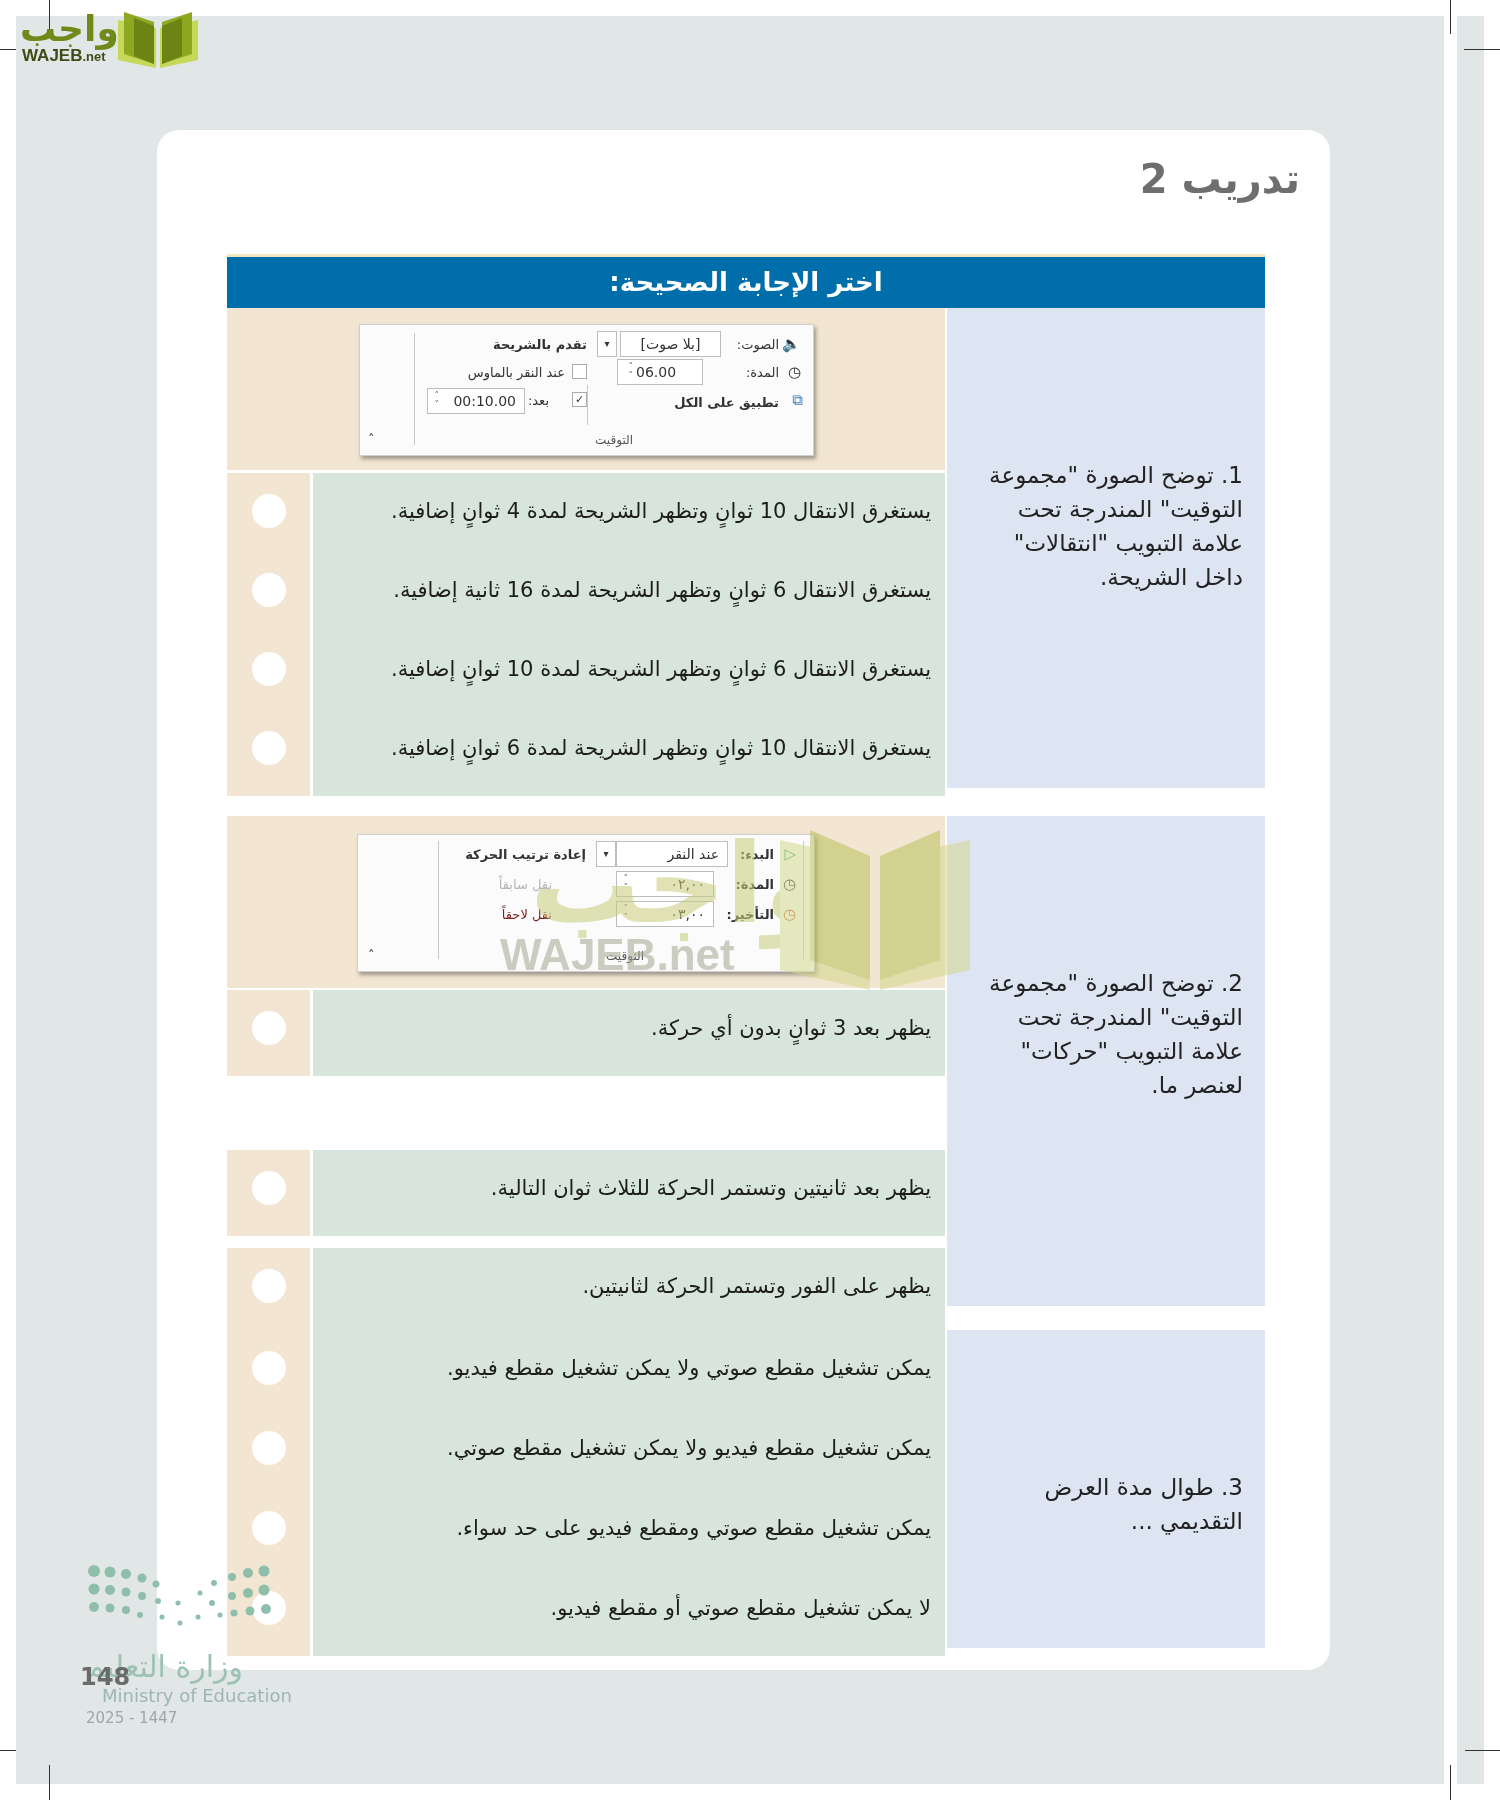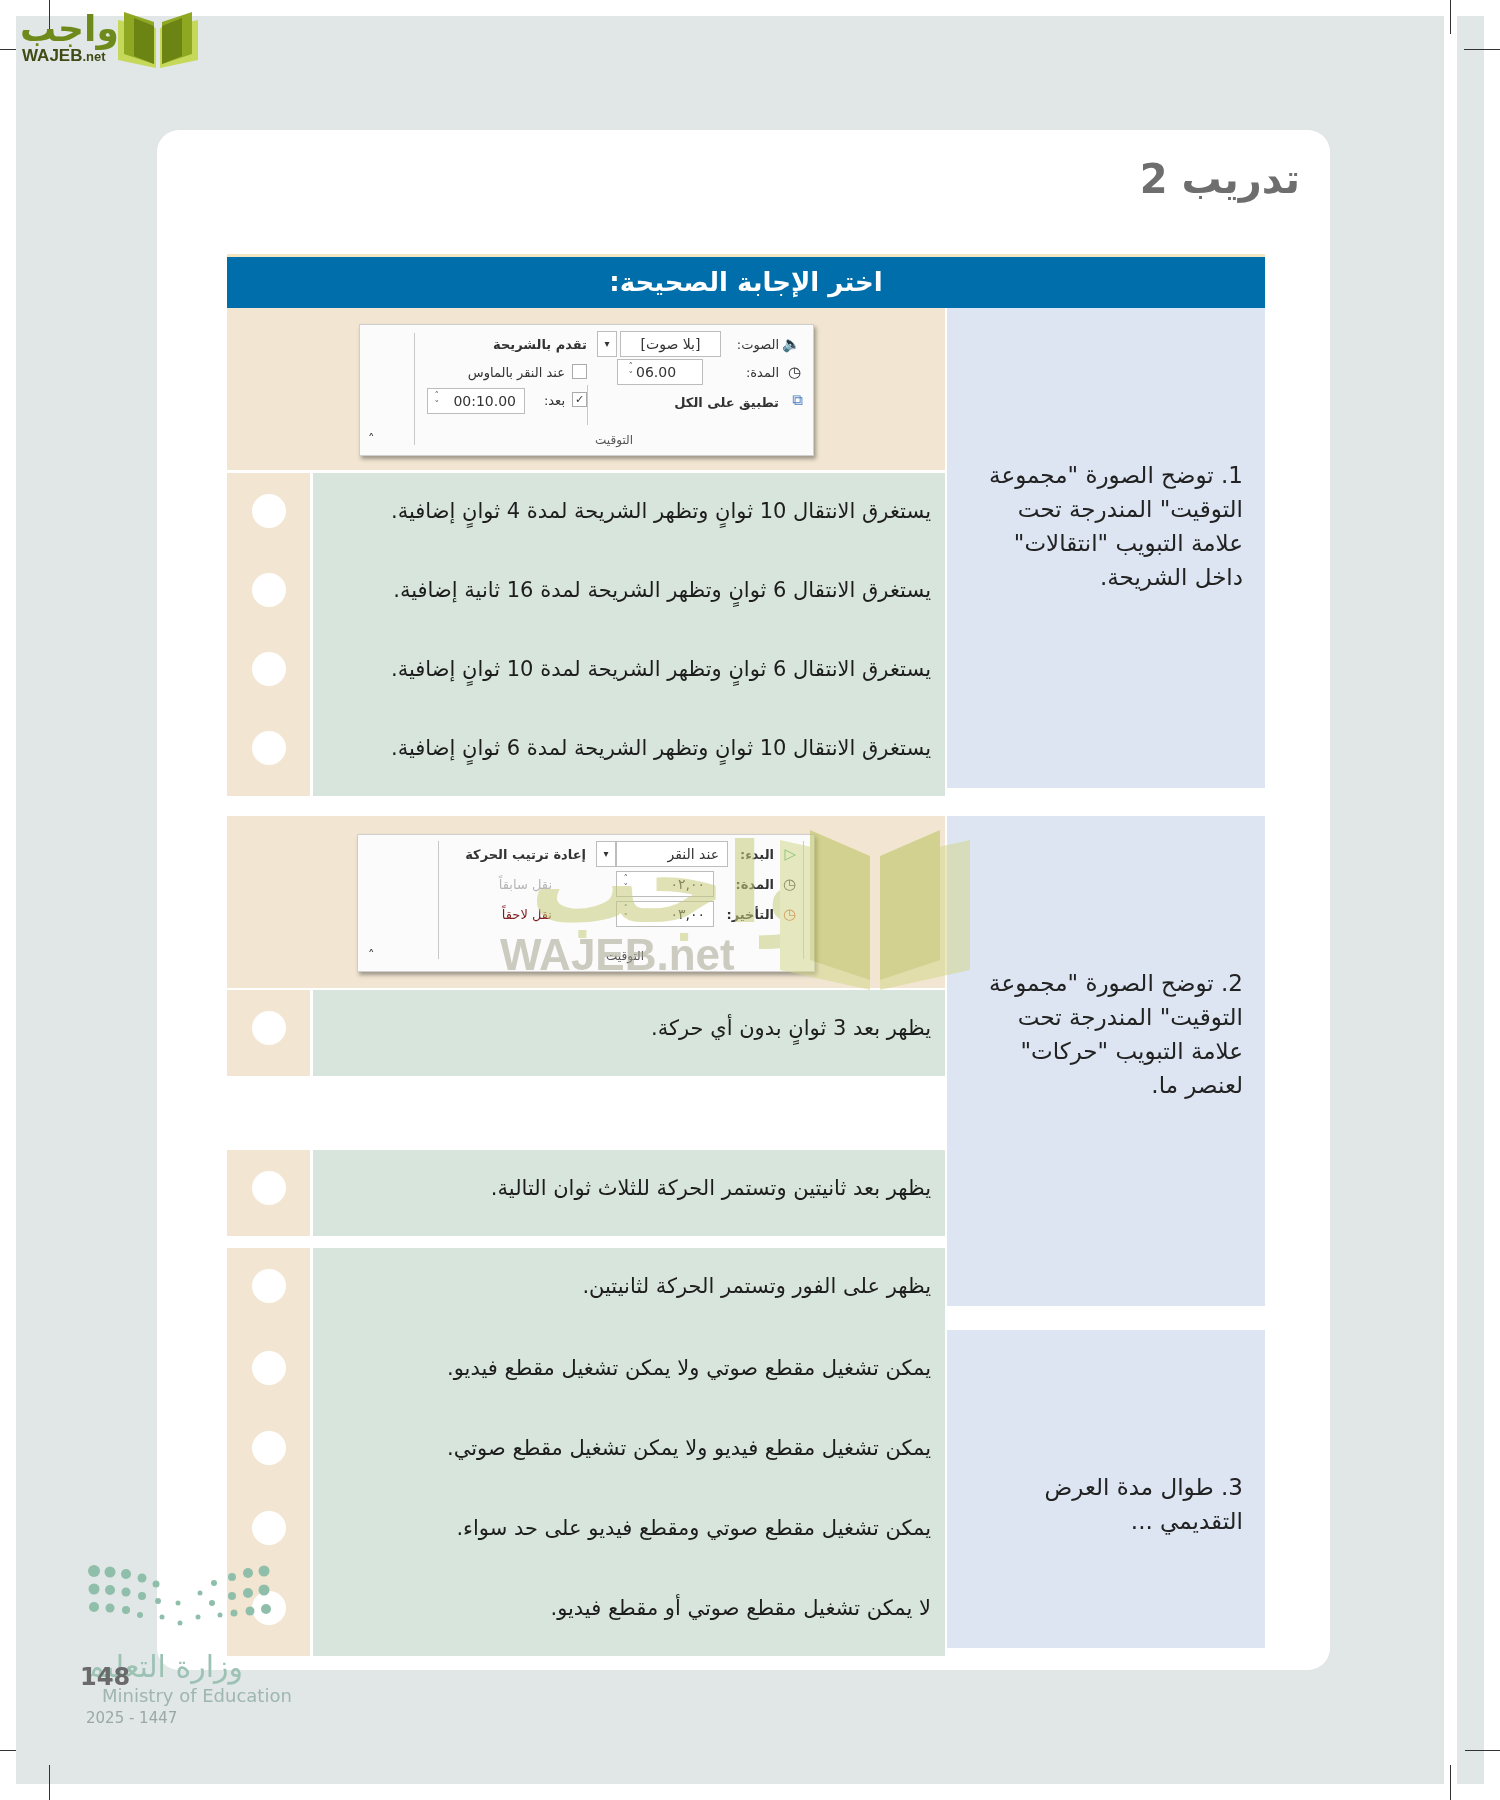--- a/index.html
+++ b/index.html
@@ -101,21 +101,21 @@
       <span class="rb-icon" style="right:12px;top:38px;">◷</span>
       <span class="rb-label" style="right:34px;top:40px;">المدة:</span>
       <div class="rb-field" style="right:110px;top:34px;width:86px;text-align:left;padding-left:18px;">06.00</div>
       <span class="rb-spin" style="right:180px;top:37px;">˄<br>˅</span>
       <div class="rb-check" style="right:226px;top:39px;"></div>
       <span class="rb-label" style="right:248px;top:40px;">عند النقر بالماوس</span>
 
       <span class="rb-icon" style="right:10px;top:66px;color:#4a7fbf;">⧉</span>
       <span class="rb-label" style="right:34px;top:70px;font-weight:bold;">تطبيق على الكل</span>
       <div class="rb-check" style="right:226px;top:67px;">✓</div>
-      <span class="rb-label" style="right:248px;top:68px;margin-left:45px;">بعد:</span>
+      <span class="rb-label" style="right:264px;top:68px;margin-left:45px;">بعد:</span>
       <div class="rb-field" style="right:288px;top:63px;width:98px;">00:10.00</div>
       <span class="rb-spin" style="right:374px;top:66px;">˄<br>˅</span>
 
       <div class="rb-sep" style="right:225px;top:60px;height:40px;"></div>
       <div class="rb-sep" style="right:398px;top:8px;height:112px;"></div>
       <span class="rb-group" style="right:180px;top:108px;">التوقيت</span>
       <span class="rb-caret" style="left:8px;top:106px;">˄</span>
     </div>
   </div>
   <div class="opt-row" style="top:165px;">

